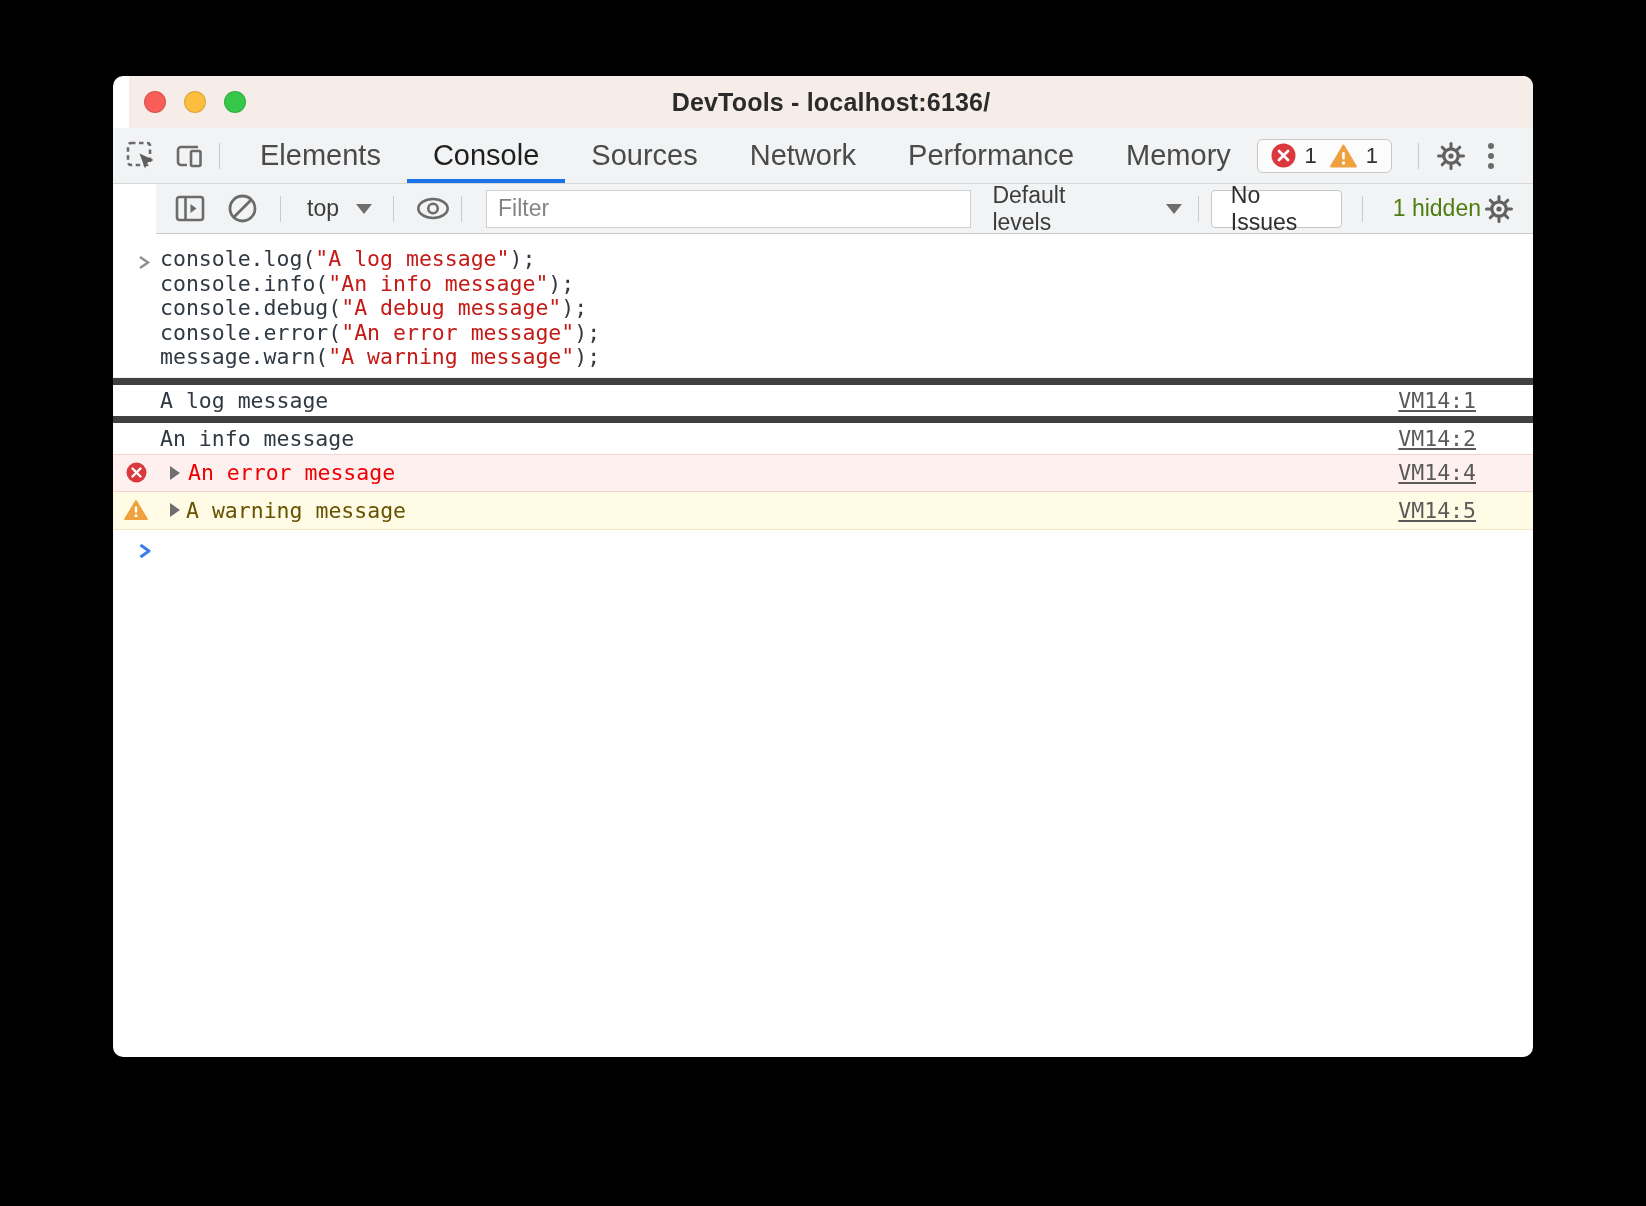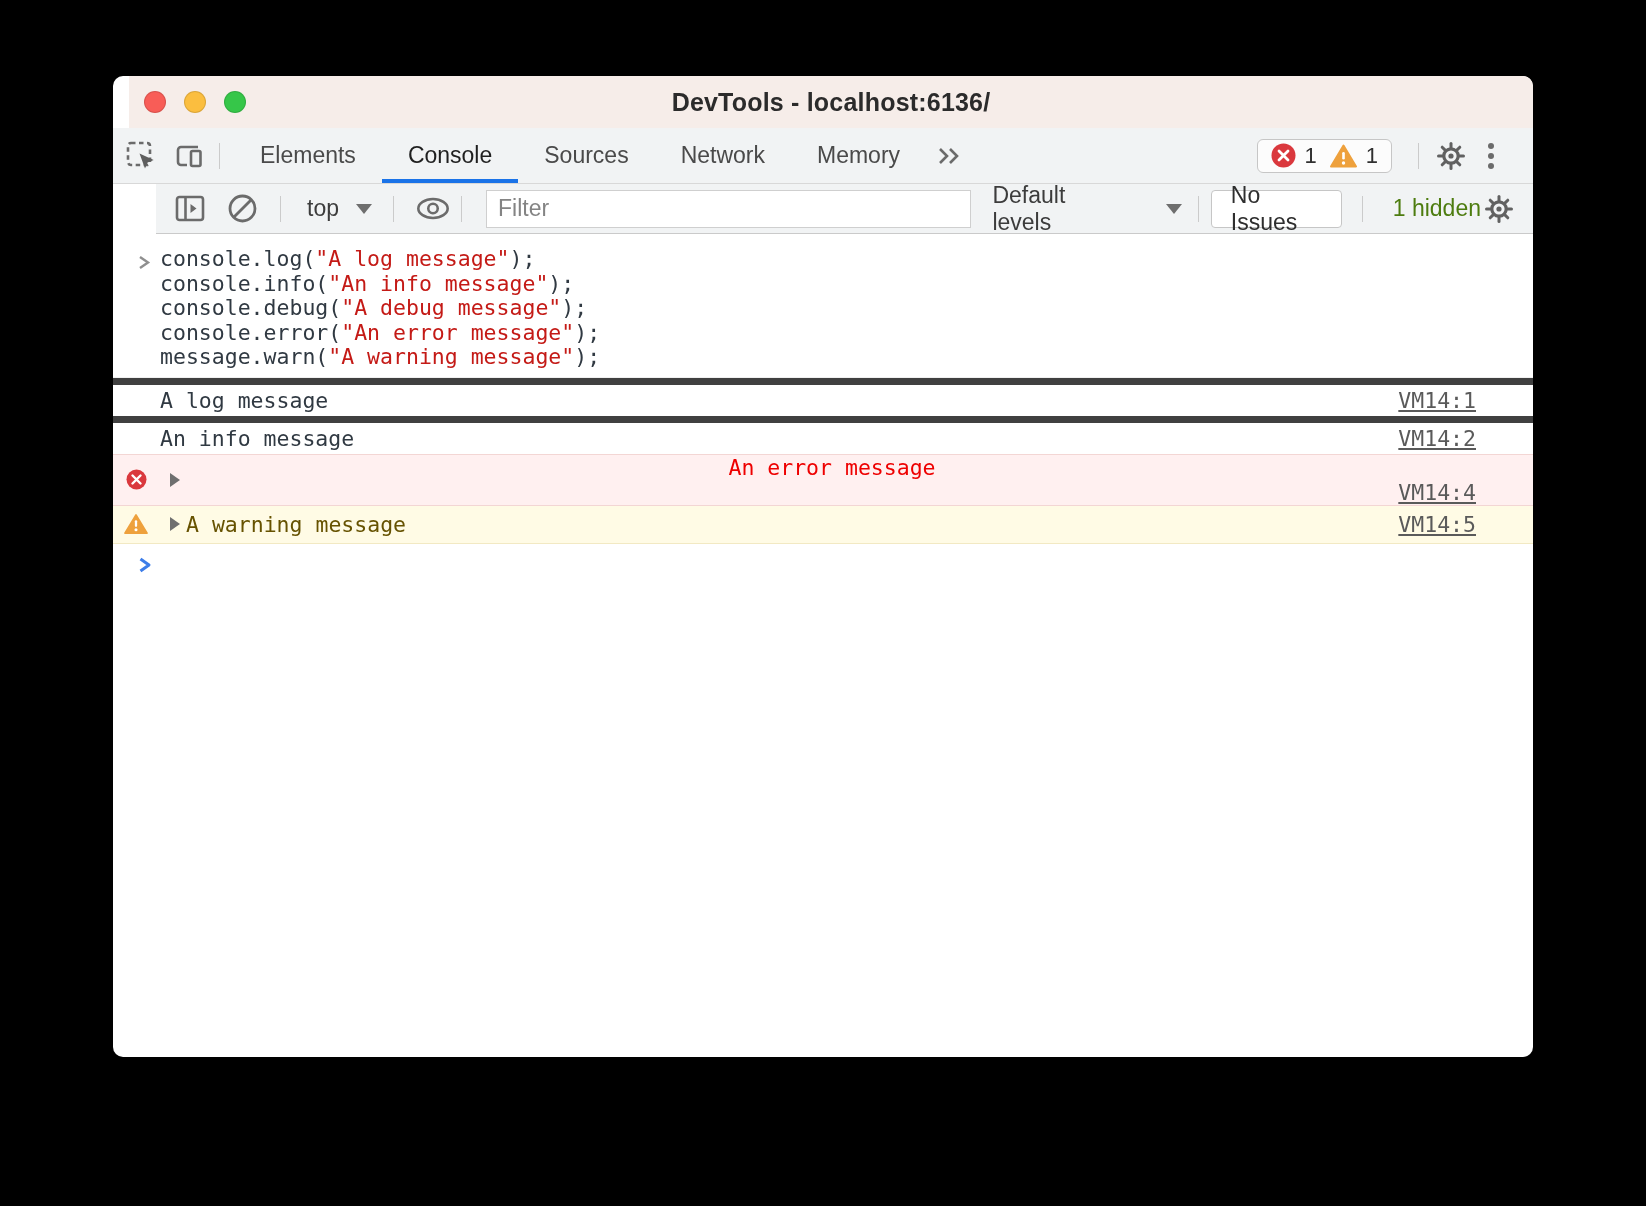--- a/index.html
+++ b/index.html
@@ -13,21 +13,21 @@
   .light.red{background:#F85D57;}
   .light.yellow{background:#FBBE3F;}
   .light.green{background:#36C649;}
   .title{font-size:25px;font-weight:700;color:#2B2B2B;letter-spacing:.2px;}
   
   .tabbar{position:relative;height:55px;background:#F1F3F4;border-bottom:1px solid #D8D8D8;
     display:flex;align-items:center;}
   .tbtn{width:40px;height:42px;display:flex;align-items:center;justify-content:center;flex:none;}
   .vdiv{width:1px;height:26px;background:#CBCBCB;flex:none;}
   .tabs{display:flex;height:100%;margin-left:14px;}
-  .tab{display:flex;align-items:center;padding:0 26px;font-size:23px;color:#4A4A4A;height:100%;
+  .tab{display:flex;align-items:center;padding:0 26px;font-size:29px;color:#4A4A4A;height:100%;
     box-sizing:border-box;border-bottom:4px solid transparent;padding-top:4px;}
   .tab.selected{color:#1F1F1F;border-bottom-color:#1A73E8;}
   .more-tabs{margin-left:4px;}
   .tab-right{position:absolute;right:0;top:0;height:55px;display:flex;align-items:center;padding-right:22px;}
   .issue-badge{display:flex;align-items:center;gap:9px;background:#FCFCFC;border:1px solid #C6C6C6;
     border-radius:6px;height:32px;padding:0 13px;margin-right:14px;}
   .issue-badge .cnt{font-size:22px;color:#303030;}
   .tab-right .vdiv{margin:0 12px;}
   .dots{display:flex;flex-direction:column;gap:4px;align-items:center;width:40px;}
   .dots i{width:6px;height:6px;border-radius:50%;background:#6B6B6B;}
@@ -51,21 +51,21 @@
   
   .console{background:#fff;font-family:"DejaVu Sans Mono",monospace;font-size:21.5px;color:#303942;}
   .echo{position:relative;padding:13px 57px 7px 47px;border-bottom:1px solid #F0F0F0;}
   .code-line{line-height:24.5px;white-space:pre;}
   .code-line .str{color:#C41A16;}
   .prompt-gray{position:absolute;left:24px;top:17px;}
   .msg{position:relative;min-height:38px;border-top:7px solid #404040;display:flex;align-items:center;
     padding:0 57px 0 47px;box-sizing:border-box;}
   .msg-link{margin-left:auto;color:#5A5A5A;text-decoration:underline;font-size:21.5px;white-space:nowrap;}
   .msg.error{background:#FFF0F0;border-top:1px solid #F3D6D4;border-bottom:1px solid #F3D6D4;
-    color:#EE0000;padding-left:75px;flex-direction:column;}
+    color:#EE0000;padding-left:75px;}
   .msg.warning{background:#FFFBE5;border-top:none;border-bottom:1px solid #F2E9C3;color:#665200;padding-left:73px;}
   .lvl-icon{position:absolute;left:11px;top:50%;transform:translateY(-50%);width:24px;height:24px;
     display:flex;align-items:center;justify-content:center;}
   .expander{position:absolute;left:57px;top:50%;transform:translateY(-50%);width:0;height:0;
     border-top:7px solid transparent;border-bottom:7px solid transparent;border-left:10px solid #6F6F6F;}
   .msg.result{color:#818181;border-top:none;border-bottom:1px solid #F0F0F0;}
   .result-icon{position:absolute;left:16px;top:50%;transform:translateY(-50%);}
   .input-row{position:relative;height:44px;}
   .prompt-blue{position:absolute;left:24px;top:10px;}
 </style>
@@ -95,20 +95,21 @@
         <path d="M26 7 H9 a3 3 0 0 0 -3 3 V22 a3 3 0 0 0 3 3 H15" fill="none" stroke="#6B6B6B" stroke-width="2.6"></path>
         <rect x="19" y="11" width="9.5" height="15" rx="1.5" fill="#F1F3F4" stroke="#6B6B6B" stroke-width="2.6"></rect>
       </svg>
     </div>
     <div class="vdiv"></div>
     <div class="tabs">
       <div class="tab">Elements</div>
       <div class="tab selected">Console</div>
       <div class="tab">Sources</div>
       <div class="tab">Network</div>
+      <div class="tab">Performance</div>
       <div class="tab">Memory</div>
     </div>
     <div class="tbtn more-tabs">
       <svg width="28" height="20" viewBox="0 0 28 20">
         <polyline points="4,3 11,10 4,17" fill="none" stroke="#6B6B6B" stroke-width="2.6"></polyline>
         <polyline points="14,3 21,10 14,17" fill="none" stroke="#6B6B6B" stroke-width="2.6"></polyline>
       </svg>
     </div>
 
     <div class="tab-right">

